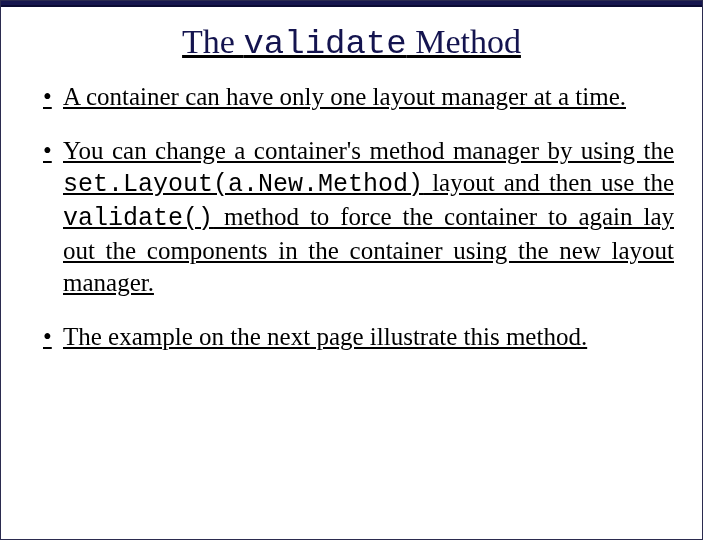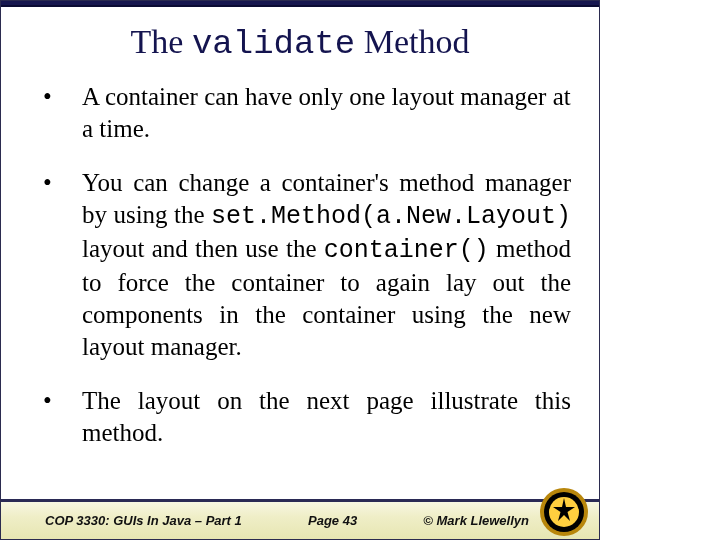--- a/index.html
+++ b/index.html
@@ -4,25 +4,26 @@
 <style>
   * { box-sizing: border-box; margin: 0; padding: 0; }
   html, body { width: 720px; height: 540px; overflow: hidden; }
   body {
     font-family: "Times New Roman", Times, serif;
     background: #fff;
     display: flex;
     flex-direction: column;
   }
   .slide {
-    width: 600px;
+    width: 703px;
     height: 540px;
     display: flex;
     flex-direction: column;
     border: 1px solid #2b2b4f;
+    text-decoration: underline;
   }
   .topbar {
     height: 6px;
     background: #17174f;
     border-bottom: 2px solid #0b0b33;
   }
   .title {
     text-align: center;
     margin-top: 16px;
     margin-bottom: 18px;
@@ -44,21 +45,21 @@
     font-size: 25px;
     line-height: 1.28;
     margin-bottom: 22px;
   }
   .bullet .dot {
     flex: 0 0 auto;
     width: 20px;
     text-align: left;
     font-size: 25px;
   }
-  .bullet .text { flex: 1 1 auto; margin-left: 19px; }
+  .bullet .text { flex: 1 1 auto; }
   .bullet.justify .text { text-align: justify; }
   .code {
     font-family: "Courier New", Courier, monospace;
   }
   .footer-wrap {
     height: 58px;
     position: relative;
   }
   .footer-bar {
     position: absolute;
@@ -101,41 +102,24 @@
   <div class="content">
 
     <div class="bullet">
       <span class="dot">•</span>
       <span class="text">A container can have only one layout manager at a time.</span>
     </div>
 
     <div class="bullet justify">
       <span class="dot">•</span>
       <span class="text">
-        <span>You can change a container's method manager by using the </span><span class="code">set.Method(a.New.Layout)</span><span> layout and then use the </span><span class="code">container()</span><span> method to force the container to again lay out the components in the container using the new layout manager.</span>
+        <span>You can change a container's method manager by using the </span><span class="code">set.Layout(a.New.Method)</span><span> layout and then use the </span><span class="code">validate()</span><span> method to force the container to again lay out the components in the container using the new layout manager.</span>
       </span>
     </div>
 
     <div class="bullet justify">
       <span class="dot">•</span>
-      <span class="text">The layout on the next page illustrate this method.</span>
+      <span class="text">The example on the next page illustrate this method.</span>
     </div>
 
   </div>
 
-  <div class="footer-wrap">
-    <div class="footer-bar">
-      <span class="course">COP 3330: GUIs In Java – Part 1</span>
-      <span class="page">Page 43</span>
-      <span class="author">© Mark Llewellyn</span>
-    </div>
-    <div class="logo">
-      <svg viewBox="0 0 100 100">
-        <circle cx="50" cy="50" r="48" fill="#b8860b"></circle>
-        <circle cx="50" cy="50" r="40" fill="#000"></circle>
-        <circle cx="50" cy="50" r="30" fill="#ffcf3f"></circle>
-        <g fill="#000">
-          <polygon points="50,22 54,40 72,40 57,50 62,68 50,56 38,68 43,50 28,40 46,40"></polygon>
-        </g>
-      </svg>
-    </div>
-  </div>
 </div>
 
 </body></html>

